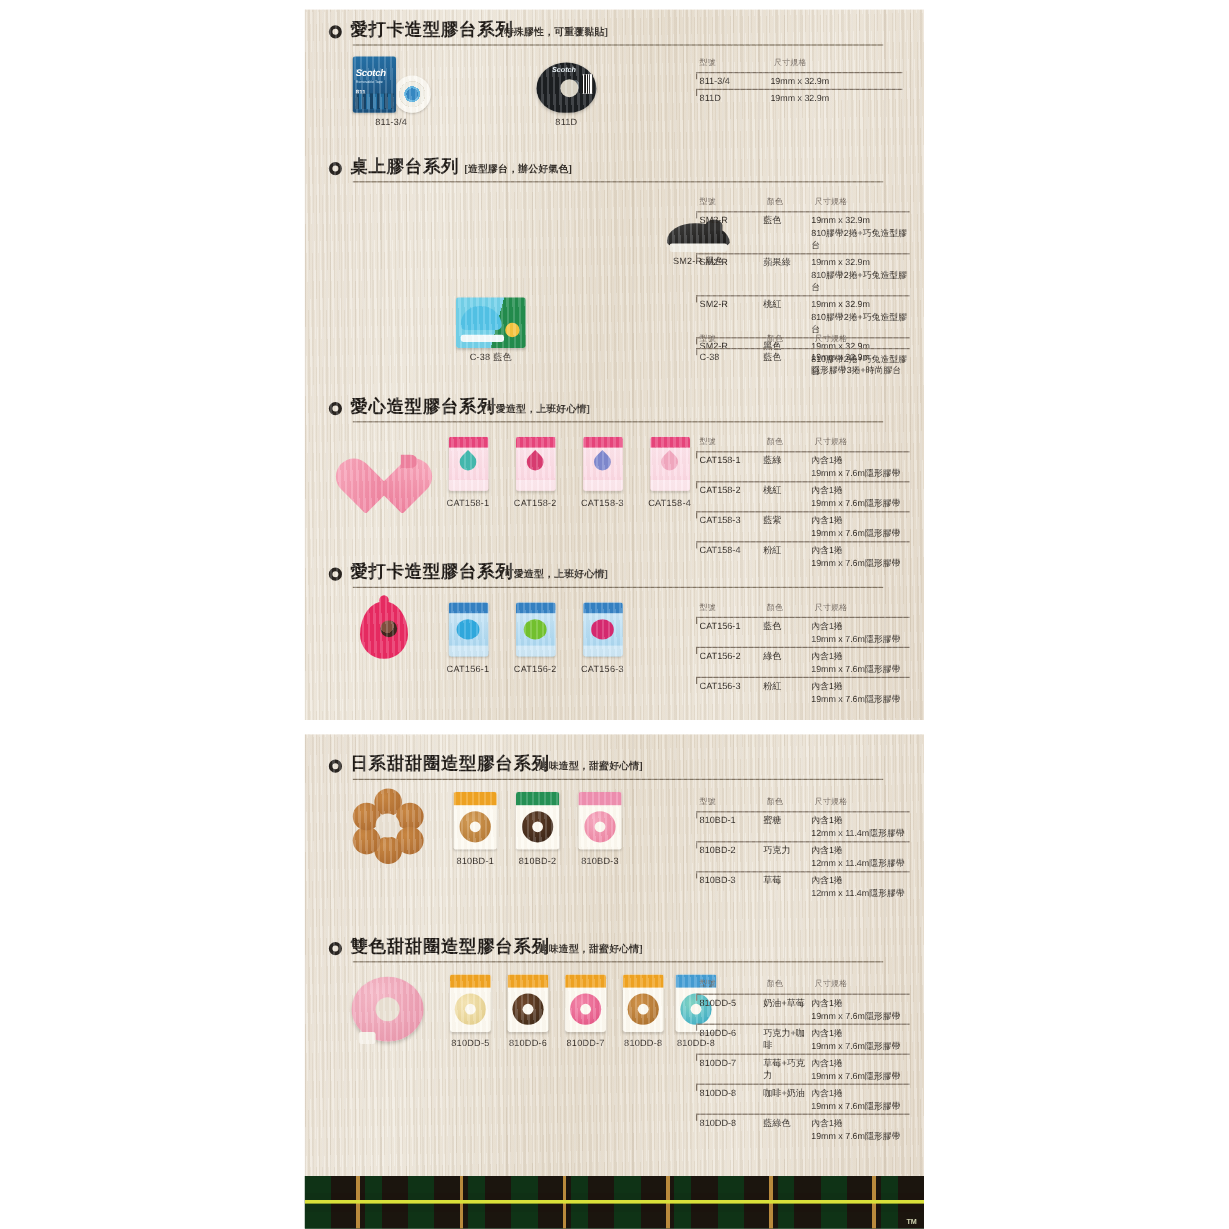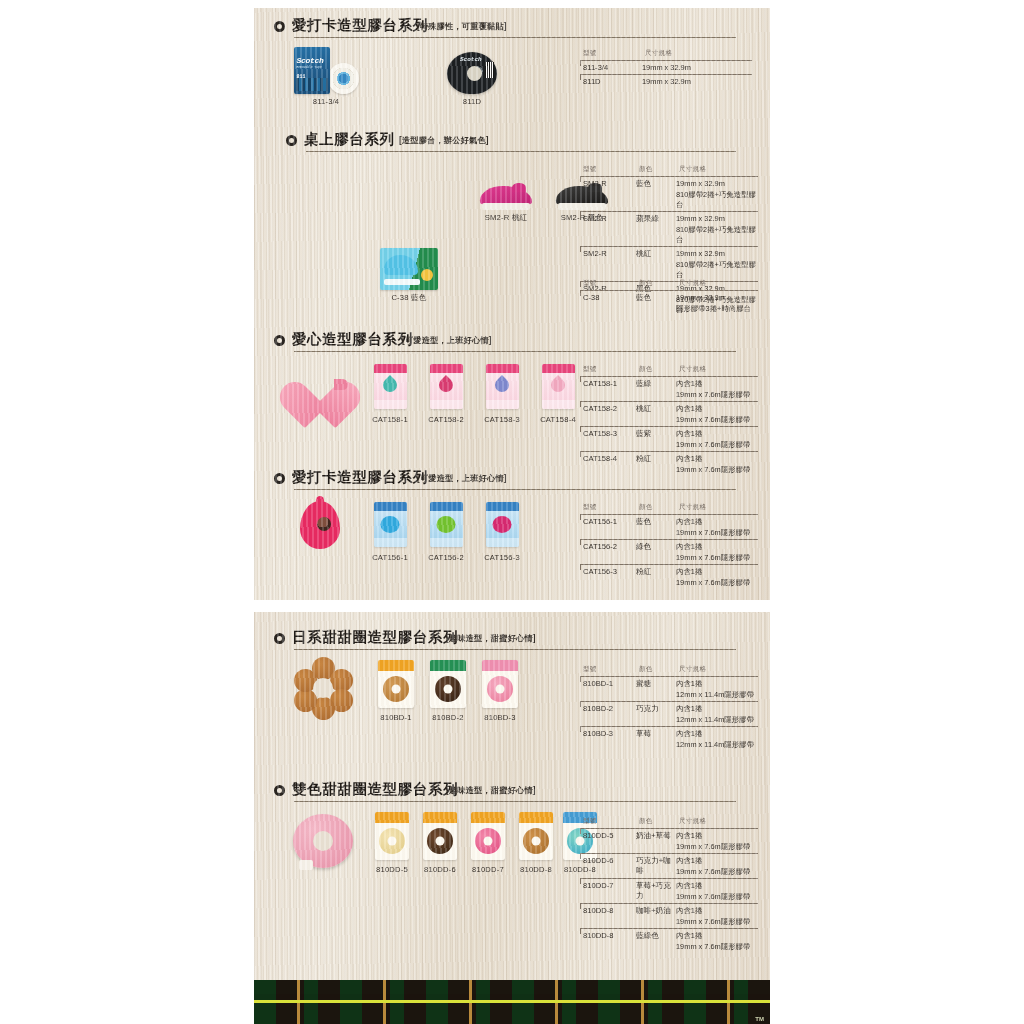--- a/index.html
+++ b/index.html
@@ -61,21 +61,21 @@
     border-top:1.6px solid #6c5f4e;opacity:.85;
   }
 
   
   .shelf{position:absolute;left:0;right:0;}
   .prod{position:absolute;text-align:center;}
   .cap{
     font-size:7.6px;color:#2c2622;white-space:nowrap;letter-spacing:.2px;
     margin-top:3px;line-height:10px;
   }
-  .art{position:relative;margin:0 auto;font-family:Liberation Mono, monospace;}
+  .art{position:relative;margin:0 auto;}
 
   
   .spec{position:absolute;font-size:7.2px;color:#241f1b;line-height:10px;}
   .spec .hdr{display:flex;padding:0 0 2px 3px;color:#6a6058;font-size:6.6px;letter-spacing:.2px;}
   .spec .hdr .c1{width:56px;}
   .spec .hdr .c2{width:40px;}
   .spec .hdr .c3{flex:1;}
   .spec .row{
     display:flex;border-top:.9px solid #7d7164;padding:1.5px 0 1.5px 0;
     position:relative;
@@ -320,41 +320,31 @@
           <span class="c1">811-3/4</span>
           <span class="c3">19mm x 32.9m</span>
         </div>
         <div class="row">
           <span class="c1">811D</span>
           <span class="c3">19mm x 32.9m</span>
         </div>
       </div>
     </div>
 
-    <div class="section" style="top:122px;padding-left:12px;">
+    <div class="section" style="top:122px;">
       <div class="sec-head">
         <span class="bullet"></span>
         <span class="sec-title">桌上膠台系列</span>
         <span class="sec-sub" style="left:113px;">[造型膠台，辦公好氣色]</span>
         <span class="rule"></span>
       </div>
 
       <div class="shelf" style="top:28px;height:80px;">
 
 
-        <div class="prod" style="left:212px;top:0;width:80px;">
-          <div class="art" style="height:52px;display:flex;align-items:flex-end;justify-content:center;">
-            <span class="tapedesk">
-              <span class="body" style="background:linear-gradient(165deg,#e0358f,#bf1f74);"></span>
-              <span class="ear" style="background:#d42a82;"></span>
-              <span class="base"></span>
-            </span>
-          </div>
-          <div class="cap">SM2-R 桃紅</div>
-        </div>
 
         <div class="prod" style="left:288px;top:0;width:80px;">
           <div class="art" style="height:52px;display:flex;align-items:flex-end;justify-content:center;">
             <span class="tapedesk">
               <span class="body" style="background:linear-gradient(165deg,#3a3a3a,#121212);"></span>
               <span class="ear" style="background:#2a2a2a;"></span>
               <span class="base"></span>
             </span>
           </div>
           <div class="cap">SM2-R 黑色</div>

